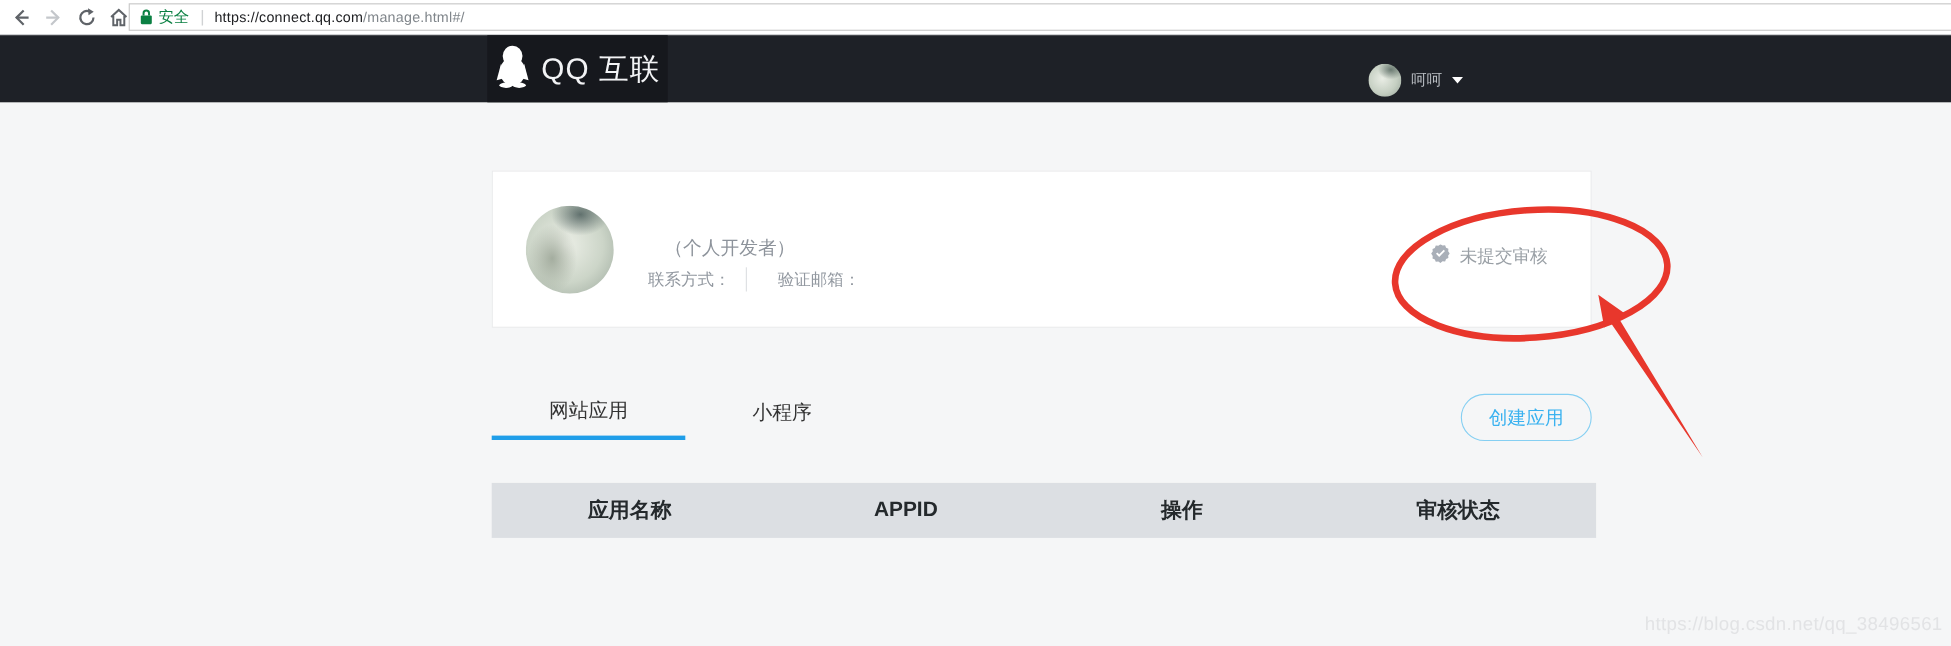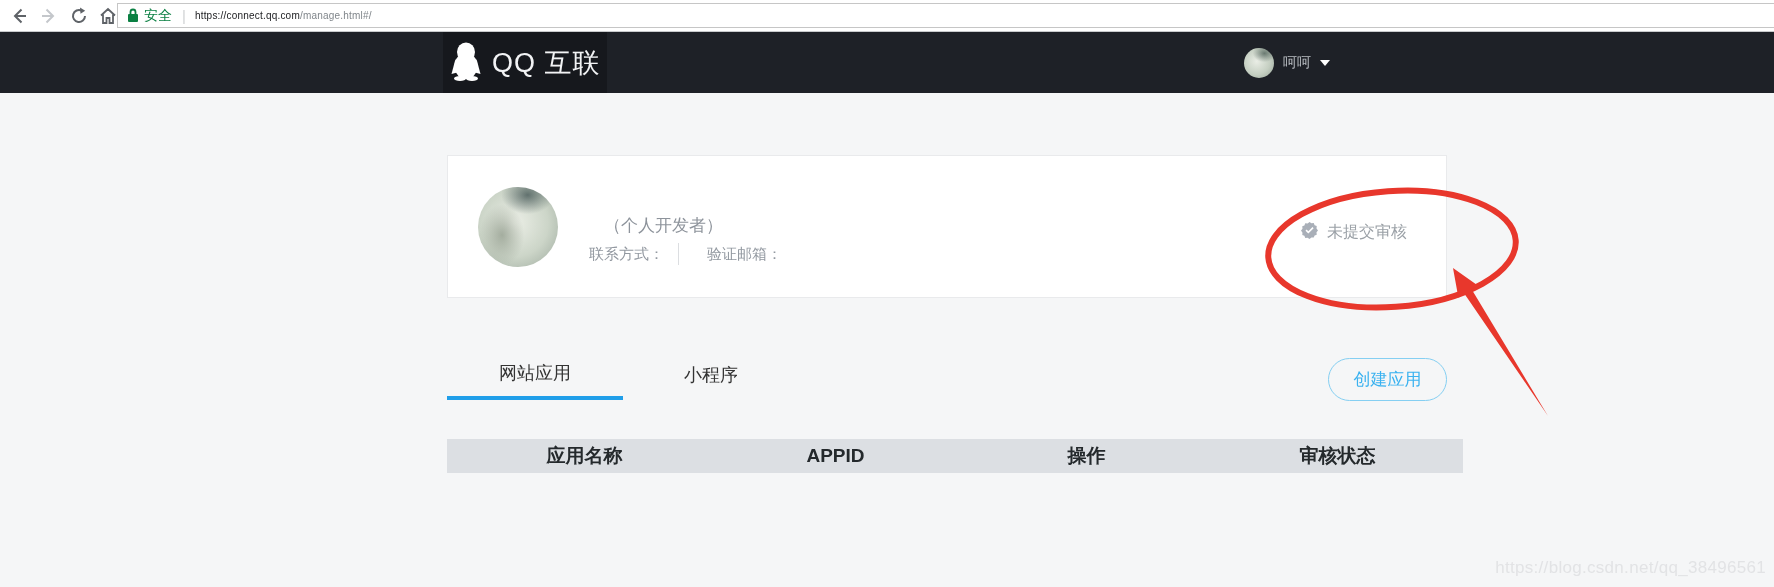--- a/index.html
+++ b/index.html
@@ -22,21 +22,21 @@
   .i-refresh{margin-left:8px;}
   .i-home{margin-left:7px;}
   .omnibox{
     position:absolute;left:117px;top:3px;right:-2px;height:23px;
     background:#fff;border:1px solid #c6c6c6;
     display:flex;align-items:center;
   }
   .lock{margin-left:9px;display:flex;align-items:center;}
   .secure-text{color:#0b8043;font-size:14px;margin-left:5px;}
   .omni-sep{color:#d0d2d4;font-size:15px;margin:0 9px 0 10px;font-weight:400;}
-  .url{font-size:10px;letter-spacing:.2px;}
+  .url{font-size:13px;letter-spacing:.2px;}
   .url .host{color:#202124;}
   .url .path{color:#80868b;}
   
   .navbar{
     position:absolute;left:0;top:32px;width:1774px;height:61px;
     background:#1e2127;
   }
   .logo-block{
     position:absolute;left:443px;top:0;width:164px;height:61px;
     background:#16181d;display:flex;align-items:center;cursor:pointer;
@@ -44,21 +44,21 @@
   .penguin{margin-left:7px;}
   .logo-text{color:#f2f3f5;font-size:27px;margin-left:10px;letter-spacing:1px;white-space:nowrap;}
   .nav-menu{
     position:absolute;left:686px;top:0;height:61px;
     display:flex;align-items:center;
   }
   .nav-item{color:#ffffff;font-size:15px;white-space:nowrap;cursor:pointer;}
   .nav-item + .nav-item{margin-left:30px;}
   .nav-item:nth-child(3){margin-left:17px;}
   .user-block{
-    position:absolute;left:1244px;top:0;height:61px;
+    position:absolute;left:1244px;top:10px;height:61px;
     display:flex;align-items:center;cursor:pointer;text-align:center;
   }
   .user-avatar{
     width:30px;height:30px;border-radius:50%;
     background:
       radial-gradient(60% 45% at 68% 18%, rgba(42,62,56,.6), rgba(42,62,56,0) 65%),
       radial-gradient(circle at 42% 45%, #e9ede5 0%, #c5cfc2 55%, #95a297 100%);
   }
   .user-name{color:#b9bdc2;font-size:14px;margin-left:9px;}
   .caret-down{
@@ -103,22 +103,22 @@
   }
   .tab.active{border-bottom:4px solid #1f9ee9;}
   .create-btn{
     position:absolute;left:1328px;top:358px;width:119px;height:43px;box-sizing:border-box;
     border:1px solid #85cff2;border-radius:22px;background:transparent;
     color:#3ab2f0;font-size:17px;font-family:inherit;cursor:pointer;
     display:flex;align-items:center;justify-content:center;
   }
   
   .table-header{
-    position:absolute;left:447px;top:439px;width:1004px;height:34px;
-    background:#dcdfe3;display:flex;align-items:center;padding-left:12px;
+    position:absolute;left:447px;top:439px;width:1004px;height:50px;
+    background:#dcdfe3;display:flex;align-items:center;
   }
   .th-cell{
     flex:1;text-align:center;font-size:19px;color:#24292c;font-weight:600;white-space:nowrap;
   }
   
   .annotation-layer{
     position:absolute;left:0;top:0;width:1774px;height:587px;
     pointer-events:none;z-index:50;
   }
   .watermark{

